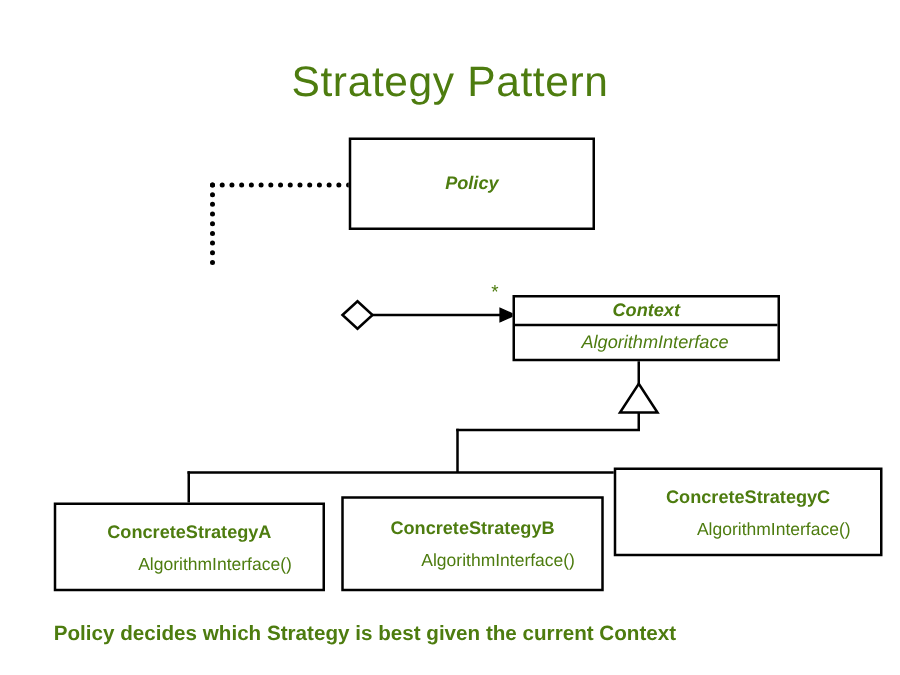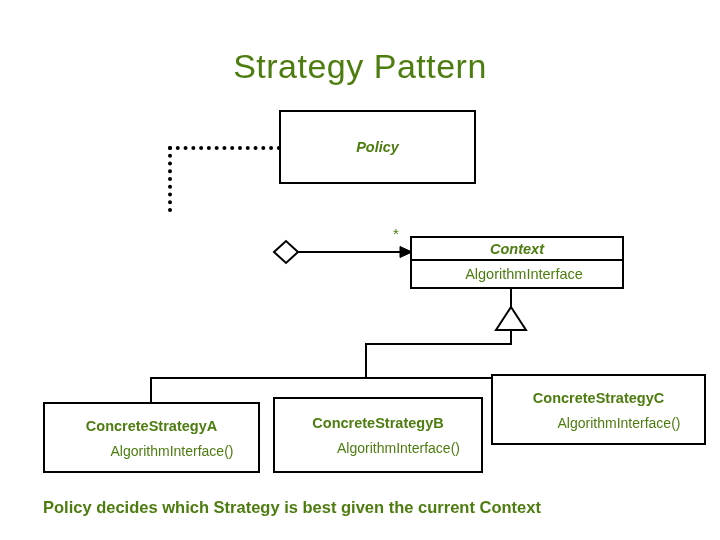--- a/index.html
+++ b/index.html
@@ -70,20 +70,21 @@
     font-style: italic;
     font-size: 14.5px;
   }
   .name-bold {
     font-weight: bold;
     font-style: normal;
     font-size: 14.5px;
   }
   .op-italic {
     font-weight: normal;
+    font-style: italic;
     font-size: 14.5px;
     padding-left: 14px;
   }
   .op-plain {
     font-weight: normal;
     font-style: normal;
     font-size: 14px;
   }
 
   

